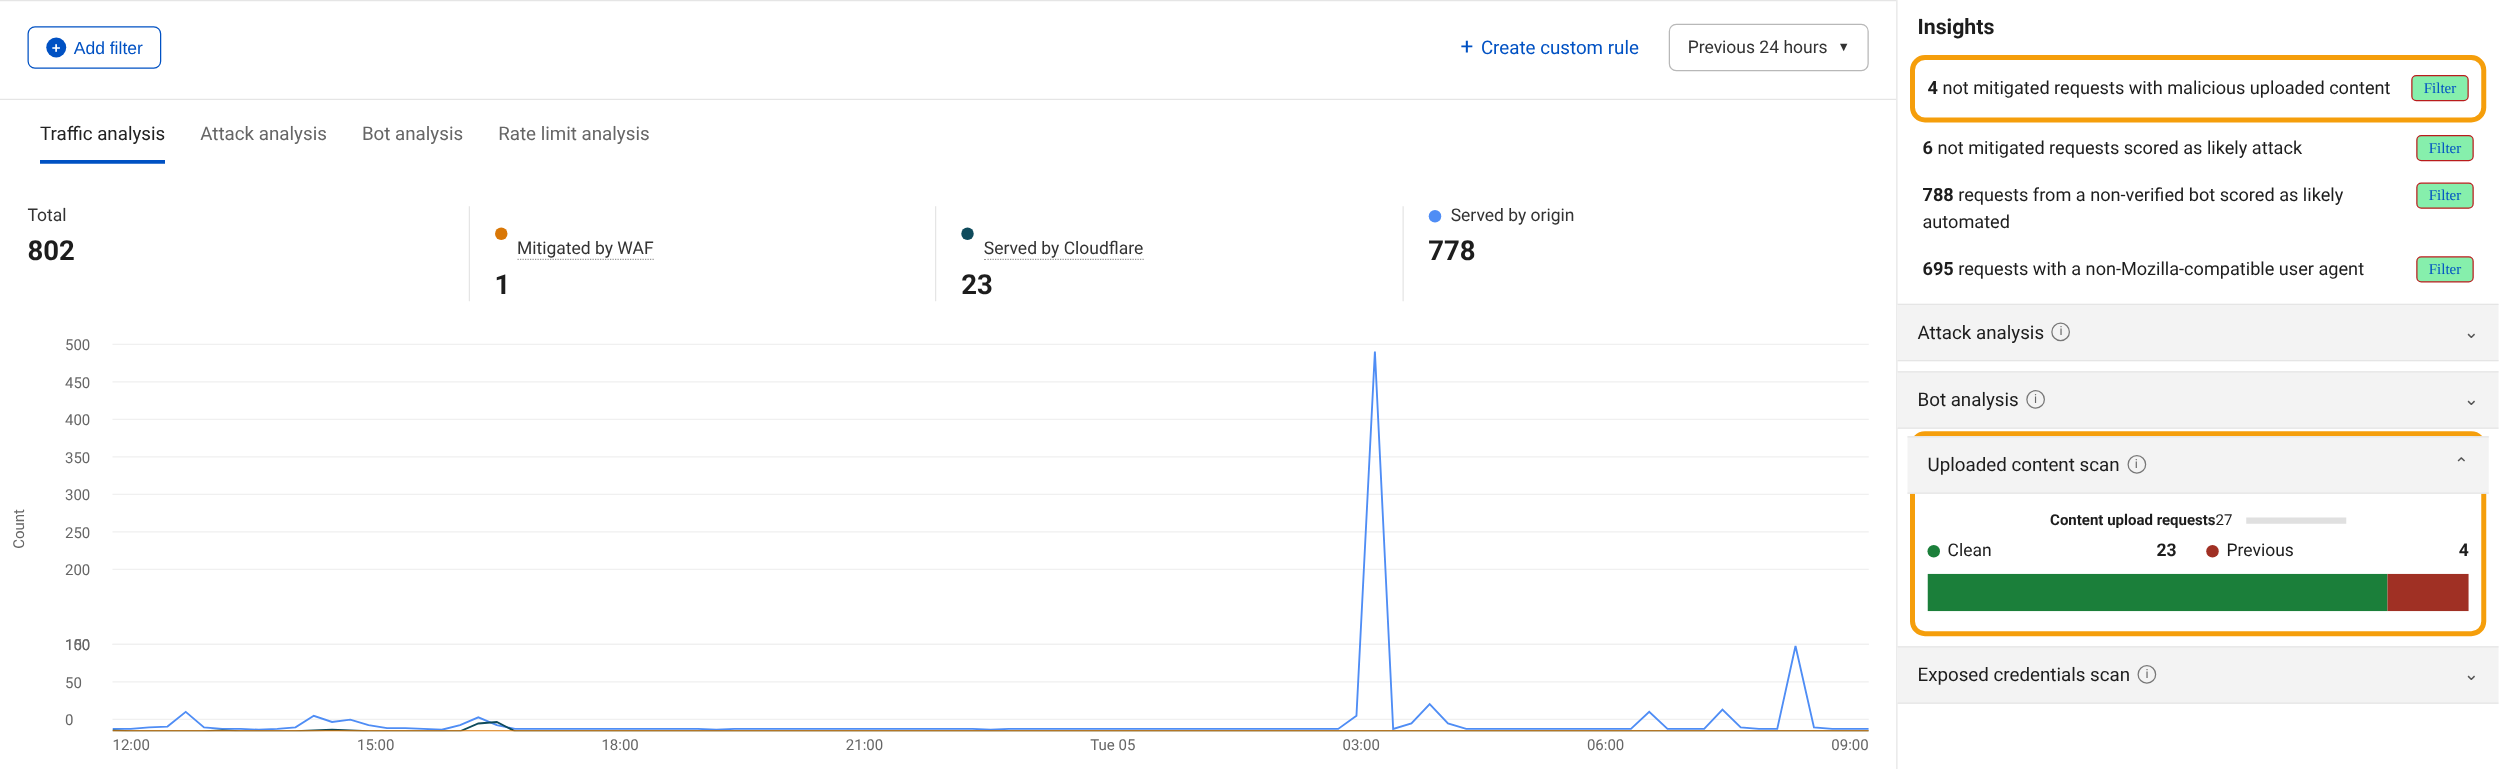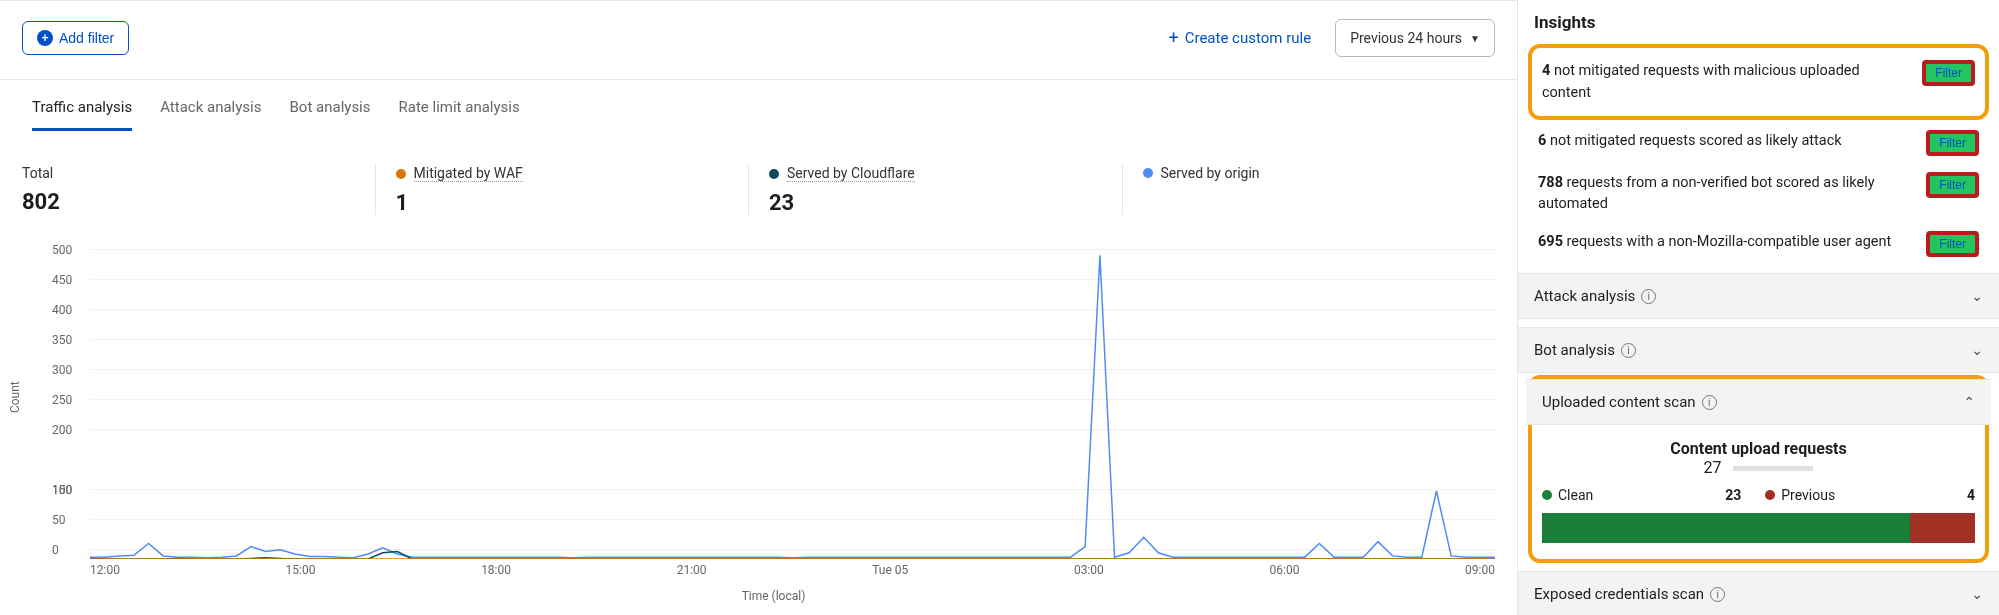--- a/index.html
+++ b/index.html
@@ -123,20 +123,21 @@
     color: #333;
     margin-bottom: 8px;
   }
   .swatch {
     width: 10px; height: 10px;
     border-radius: 50%;
     display: inline-block;
   }
   .stat-label .underlined {
     border-bottom: 1px dotted #999;
+    margin-top: 26px;
   }
   .stat-value {
     font-size: 22px;
     font-weight: 700;
   }
 
   
   .chart-wrap {
     padding: 24px 22px 30px 22px;
     position: relative;
@@ -203,28 +204,29 @@
     display: flex;
     align-items: flex-start;
     justify-content: space-between;
     gap: 12px;
     padding: 8px 4px;
     font-size: 14.5px;
     line-height: 1.5;
   }
   .insight-row b { font-weight: 700; }
   .filter-btn {
-    border: 4px solid #b91c1c;
+    border: 1px solid #b91c1c;
     color: #0051c3;
-    background: #22c55e;
+    background: #86efac;
     border-radius: 4px;
     padding: 2px 9px;
     font-size: 12px;
     cursor: pointer;
     flex-shrink: 0;
+    font-family: Liberation Serif, serif;
   }
   .highlight-box {
     border: 4px solid #f59e0b;
     border-radius: 12px;
     padding: 4px 6px;
     margin: 2px -6px;
   }
   .highlight-box.wide {
     padding: 10px 10px 16px 10px;
   }
@@ -258,24 +260,23 @@
   }
   .accordion-title { display: flex; align-items: center; }
 
   .upload-panel {
     margin: 0 -16px;
     padding: 0 16px;
   }
   .cur-row {
     display: flex;
     align-items: center;
-    justify-content: flex-end;
+    justify-content: center;
     padding: 14px 0 10px 0;
-    font-size: 16px;
-    flex-direction: column;
+    font-size: 12px;
   }
   .cur-row b { font-weight: 700; }
   .mini-bar-track {
     width: 80px; height: 5px;
     background: #e0e0e0;
     display: inline-block;
     vertical-align: middle;
     margin-left: 8px;
   }
   .mini-bar-fill {
@@ -348,20 +349,21 @@
         <span class="swatch" style="background:#0f4b5c"></span>
         <span class="underlined">Served by Cloudflare</span>
       </div>
       <div class="stat-value">23</div>
     </div>
     <div class="stat">
       <div class="stat-label">
         <span class="swatch" style="background:#4f8df5"></span>
         <span>Served by origin</span>
       </div>
+      <div class="stat-value">778</div>
     </div>
   </div>
 
   <div class="chart-wrap">
     <div class="y-label">Count</div>
     <div class="chart" id="chart">
 
     <div class="grid-line" style="top: 300px;">
           <span class="tick">0</span>
         </div>

